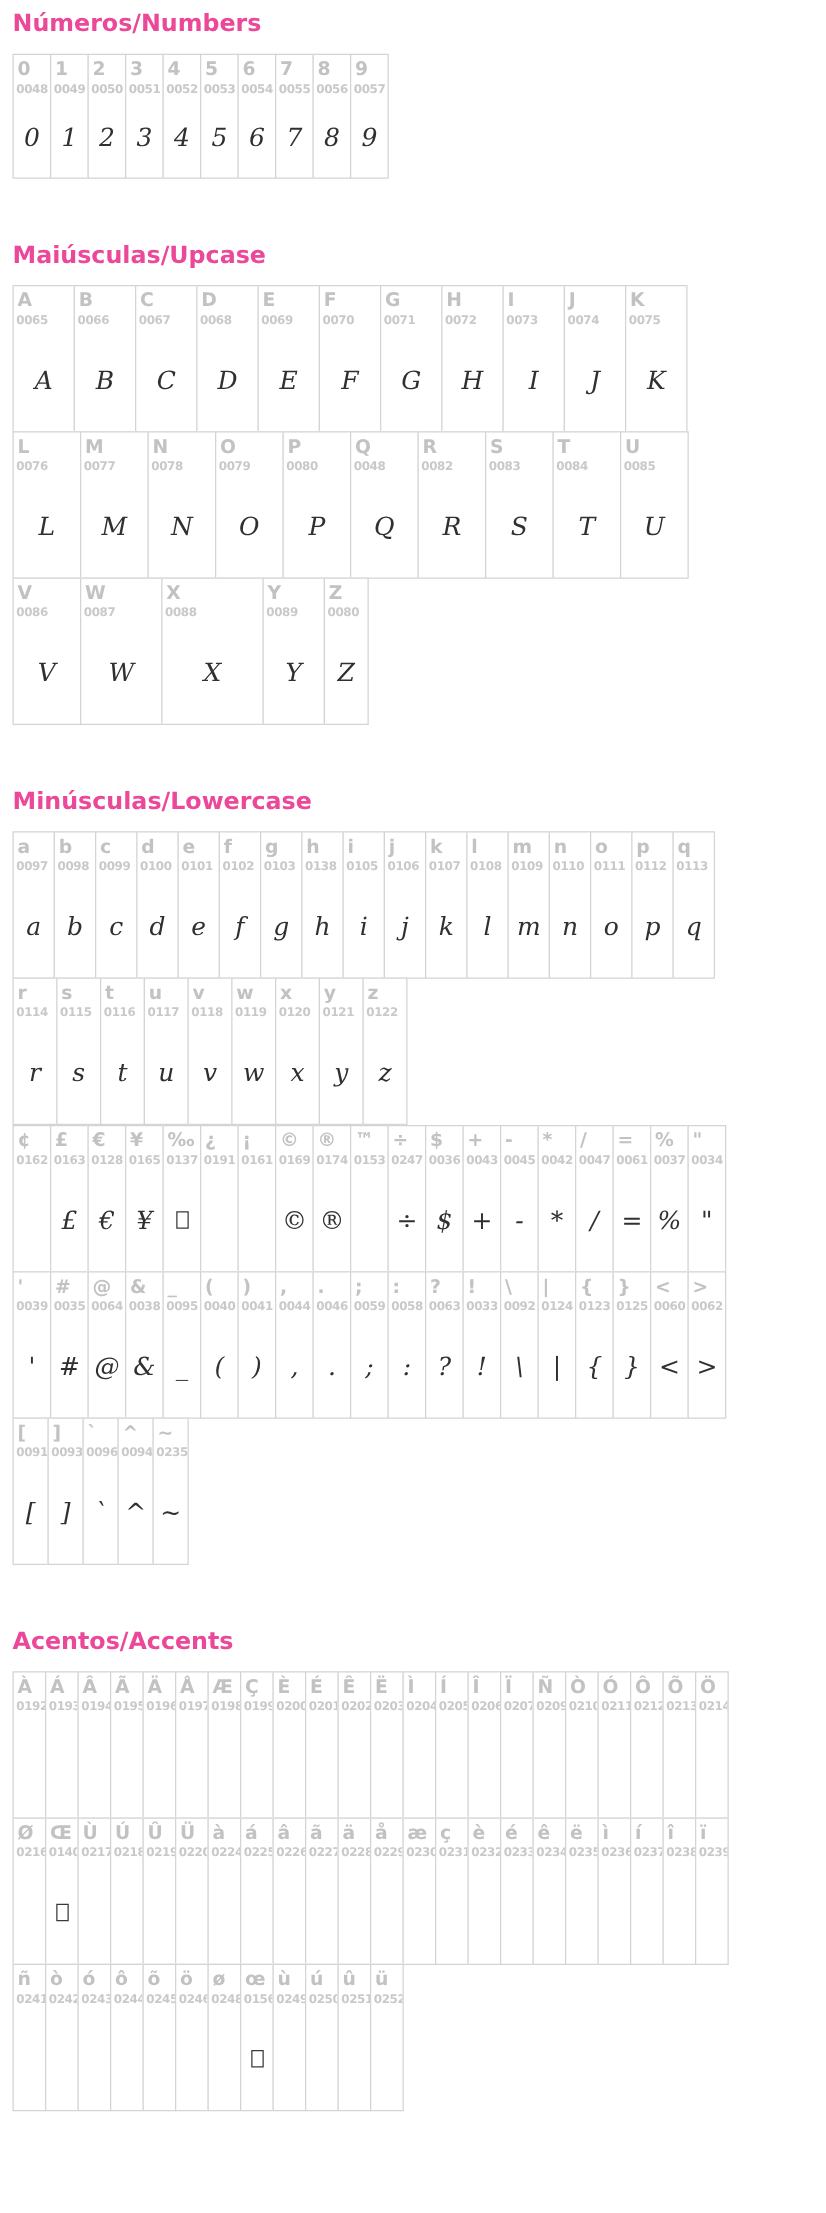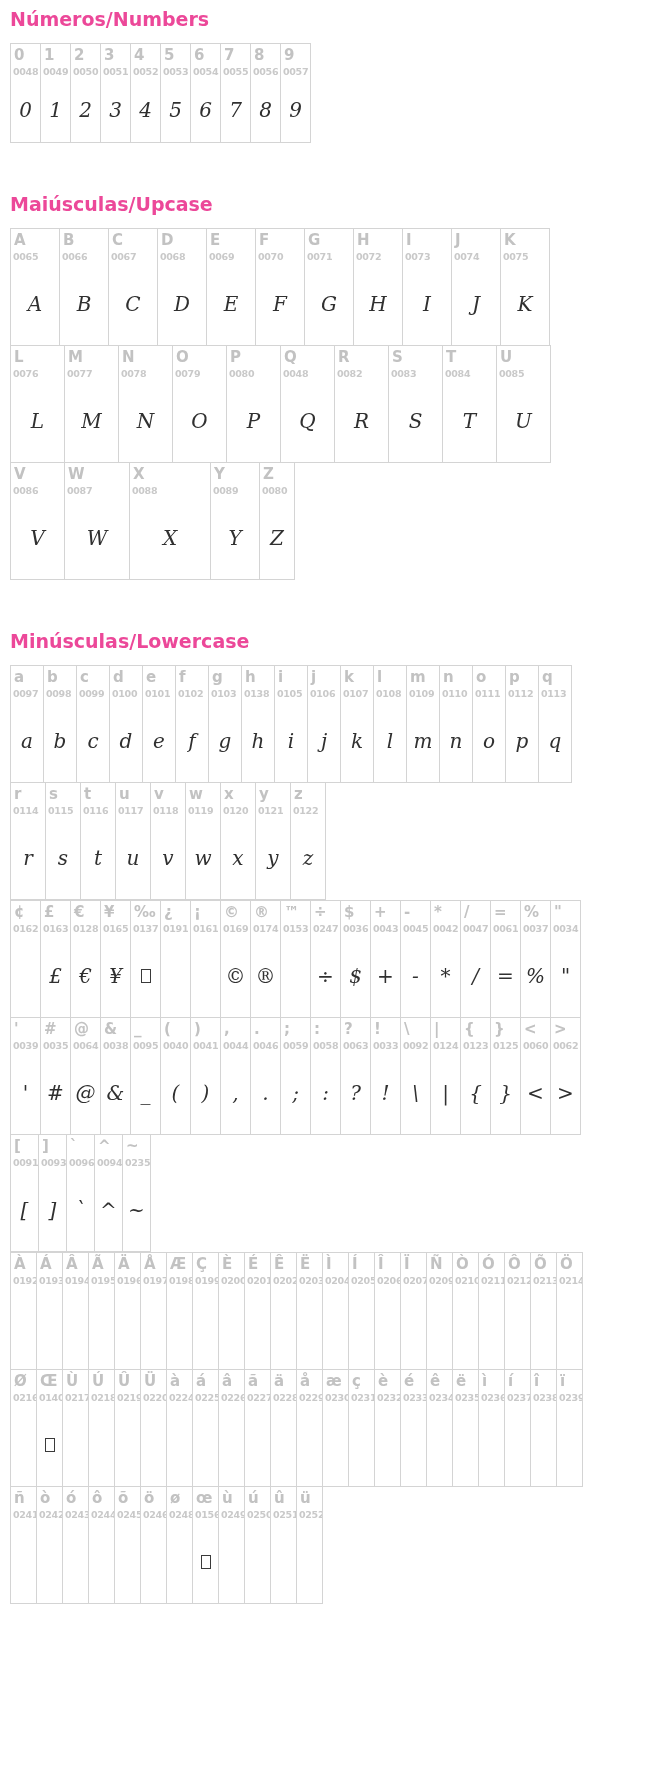--- a/index.html
+++ b/index.html
@@ -762,20 +762,21 @@
         </div>
       </div>
       <div class="cell" style="width: 29px; height: 118px;">
         <div class="ch">~</div>
         <div class="code">0235</div>
         <div class="glyph-area">
           <span class="glyph">~</span>
         </div>
       </div>
     </div>
+    <div class="section-title">Acentos/Accents</div>
     <div class="row">
       <div class="cell" style="width: 27px; height: 118px;">
         <div class="ch">À</div>
         <div class="code">0192</div>
         <div class="glyph-area"></div>
       </div>
       <div class="cell" style="width: 27px; height: 118px;">
         <div class="ch">Á</div>
         <div class="code">0193</div>
         <div class="glyph-area"></div>

